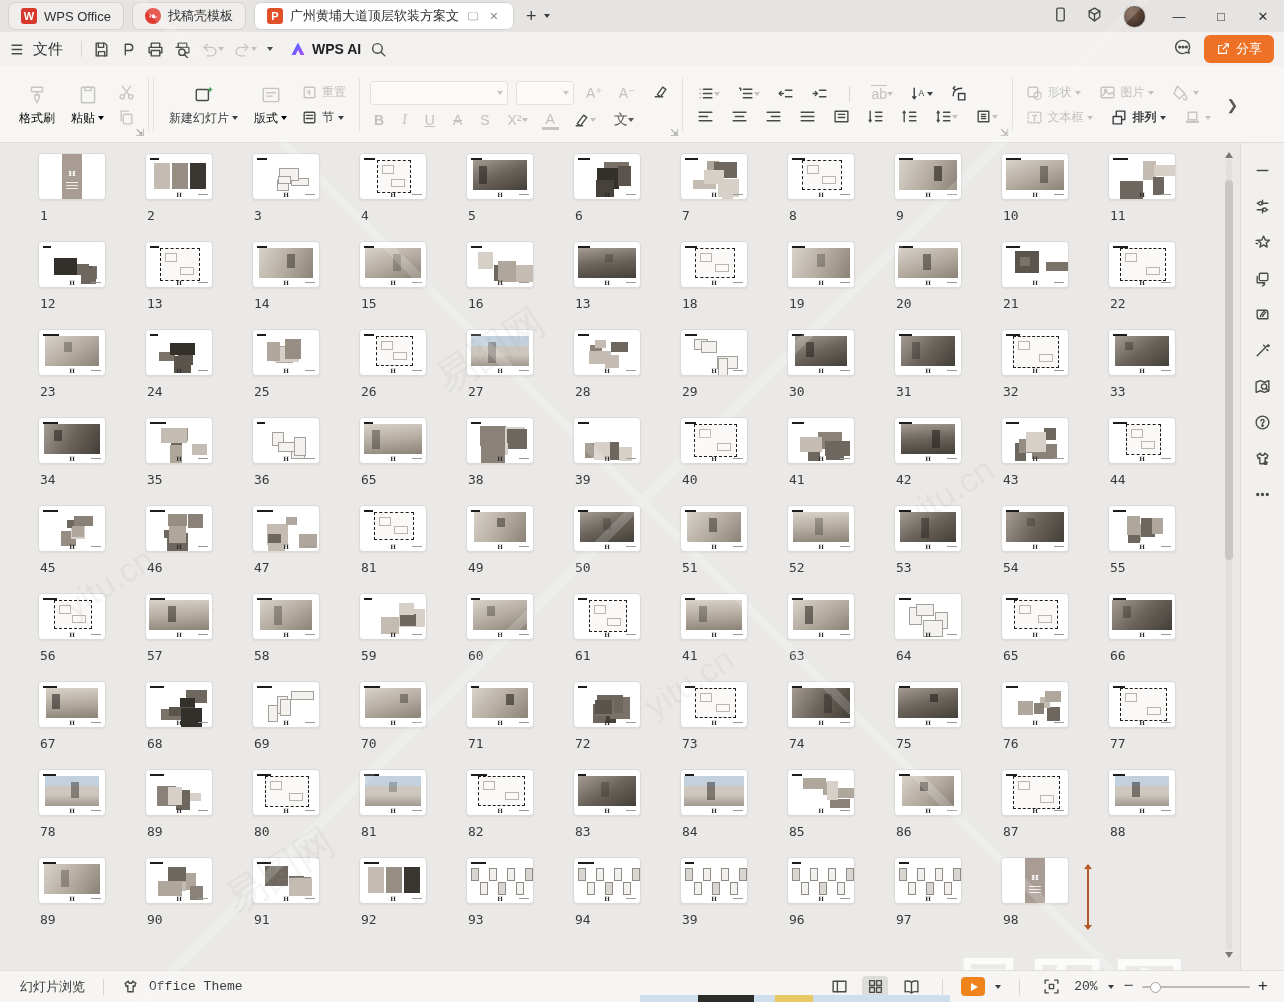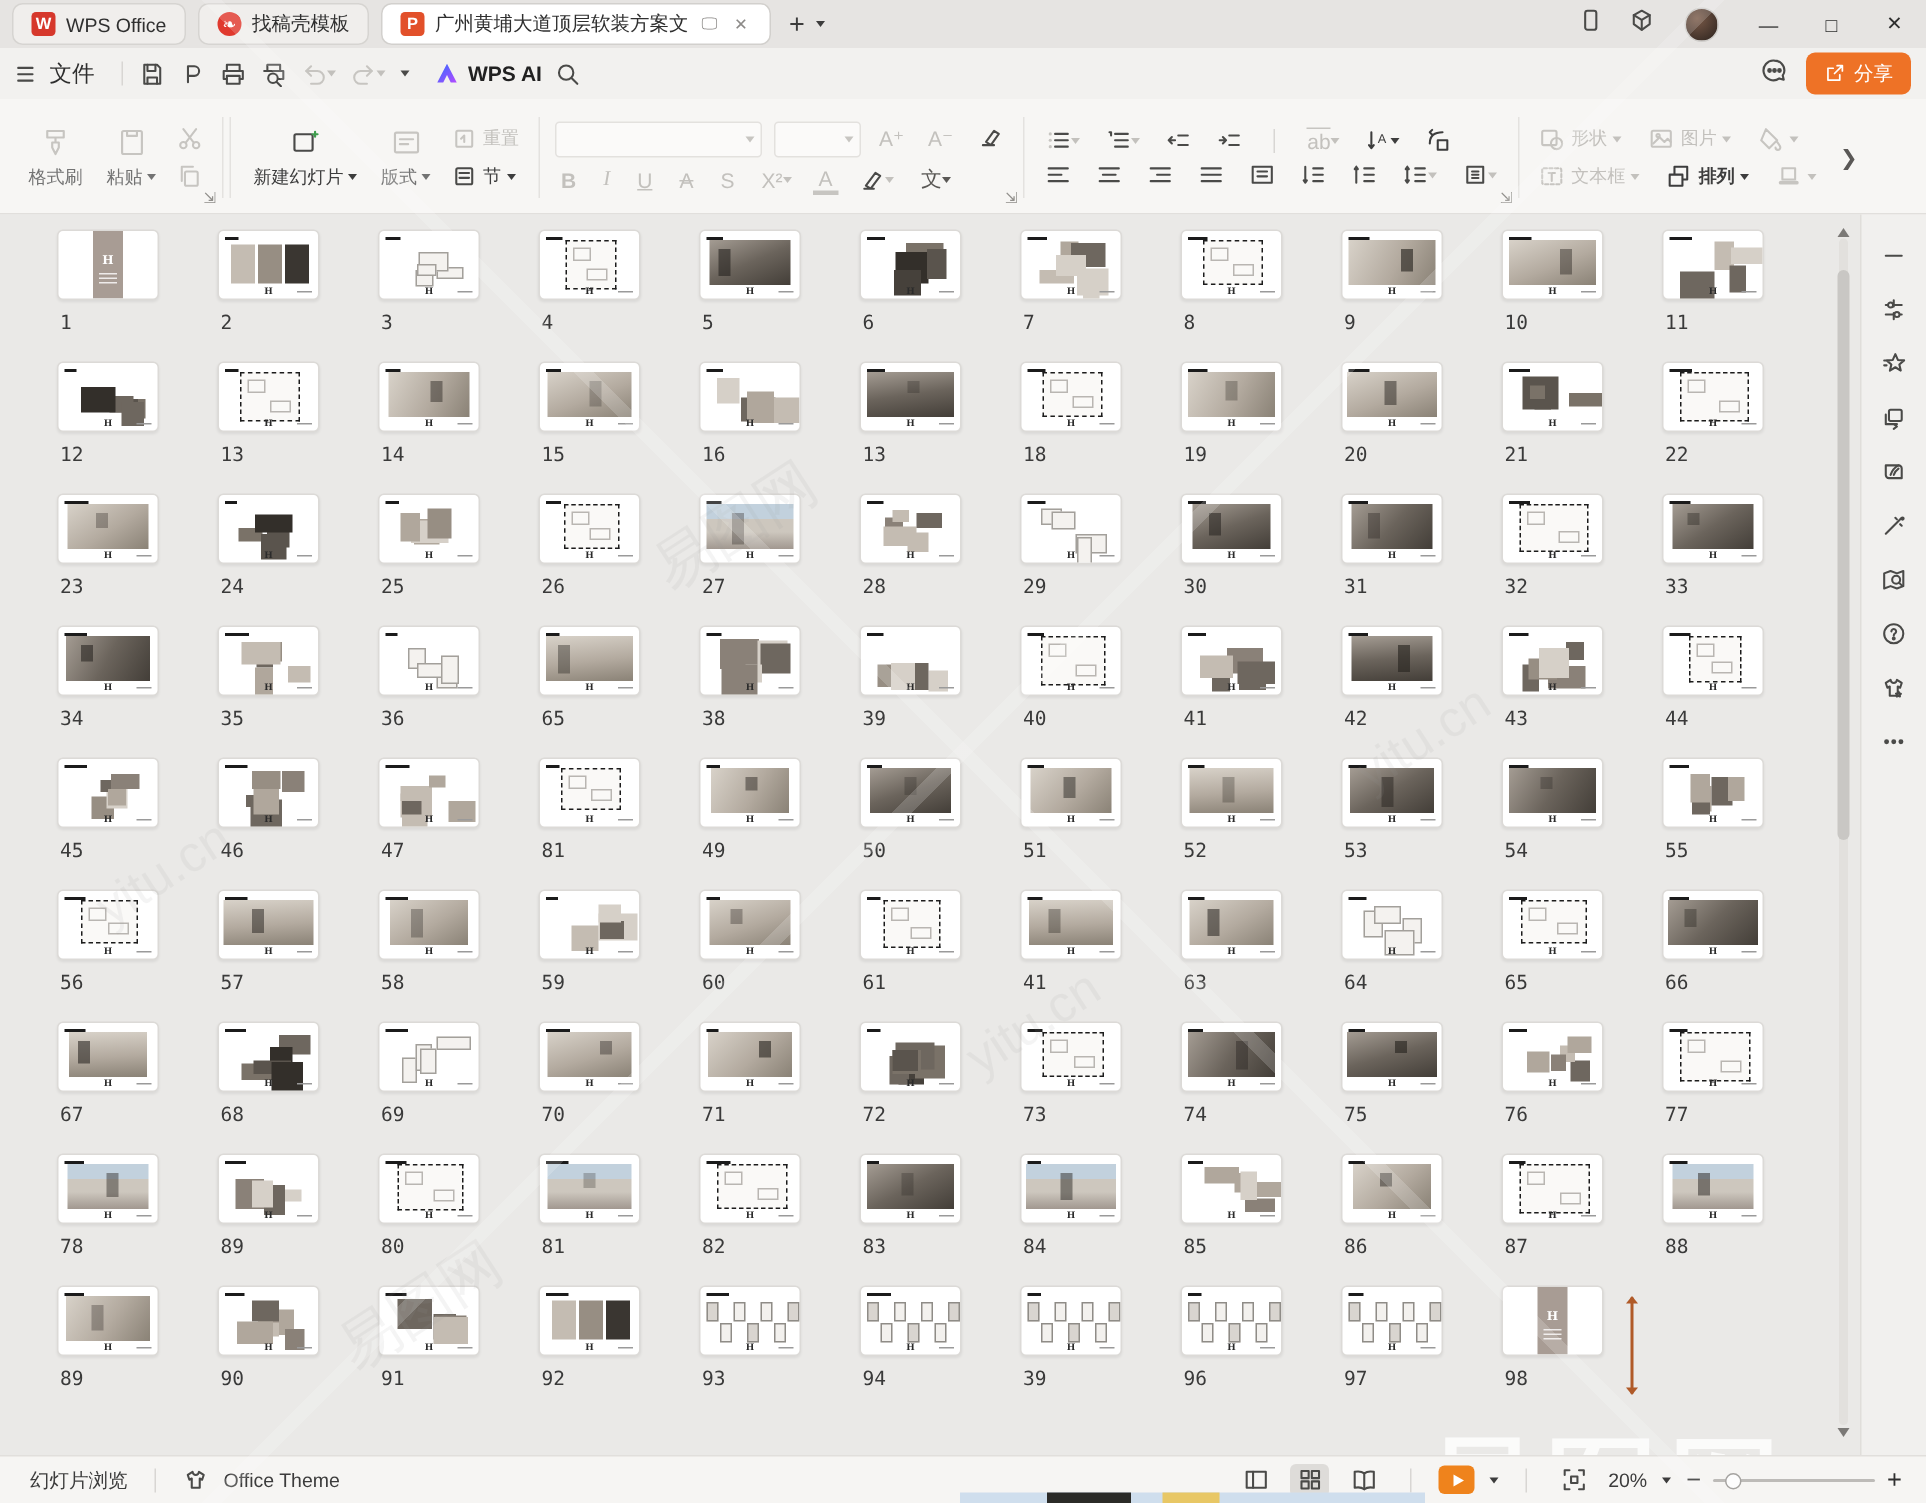--- a/index.html
+++ b/index.html
@@ -38,21 +38,21 @@
       border-radius:6px;padding:5px 12px;}
 
   
   .ribbon{position:relative;height:77px;background:#f7f6f4;border-bottom:1px solid #e1dfdc;
       display:flex;align-items:stretch;padding:6px 4px 4px 6px;box-sizing:border-box;}
   .rgroup{position:relative;display:flex;align-items:center;gap:6px;padding:0 8px;}
   .rsep{width:1px;background:#e4e2df;margin:6px 2px;}
   .bigbtn{display:flex;flex-direction:column;align-items:center;justify-content:center;gap:4px;padding:2px 5px;border-radius:4px;}
   .bigbtn .lbl{font-size:12px;white-space:nowrap;color:#3d3d3d;display:flex;align-items:center;gap:3px;}
   .dis{color:#c3c1bd !important;}
-  .dis .lbl{color:#737373;}
+  .dis .lbl{color:#000000;}
   .dis svg{stroke:#c7c5c1 !important;}
   .caret{display:inline-block;width:0;height:0;border:3px solid transparent;border-top:4px solid currentColor;margin-top:3px;}
   .stackcol{display:flex;flex-direction:column;justify-content:center;gap:6px;}
   .smallbtn{display:flex;align-items:center;gap:4px;font-size:12px;color:#3d3d3d;padding:1px 3px;}
   .expander{position:absolute;right:2px;bottom:0;font-size:10px;color:#918f8b;}
   .fontcol{display:flex;flex-direction:column;gap:6px;justify-content:center;}
   .fontrow{display:flex;align-items:center;gap:8px;}
   .selbox{height:22px;background:#fbfaf9;border:1px solid #e3e1de;border-radius:3px;display:flex;align-items:center;justify-content:flex-end;padding:0 4px;color:#c7c5c1;}
   .glyphbtn{font-size:14px;color:#c3c1bd;padding:0 4px;display:flex;align-items:center;}
   .glyphbtn.en{color:#3d3d3d;}
@@ -91,21 +91,21 @@
         linear-gradient(-45deg,transparent 49.7%,rgba(255,255,255,.5) 49.7%,rgba(255,255,255,.5) 50.3%,transparent 50.3%);}
 
   
   .sidebar{position:absolute;top:143px;right:0;width:44px;height:827px;background:#f1f0ee;border-left:1px solid #e0deda;
       display:flex;flex-direction:column;align-items:center;padding-top:16px;gap:14px;box-sizing:border-box;}
   .sb-icon{width:22px;height:22px;display:flex;align-items:center;justify-content:center;color:#555;}
   .sb-icon svg{stroke:#585855;}
 
   
   .statusbar{position:absolute;left:0;bottom:0;width:1284px;height:32px;background:#f6f5f3;border-top:1px solid #e1dfdc;
-      display:flex;align-items:center;font-size:13px;color:#3c3c3c;box-sizing:border-box;}
+      display:flex;align-items:center;font-size:13px;color:#3c3c3c;box-sizing:border-box;font-family:Liberation Mono, monospace;}
   .sb-left{display:flex;align-items:center;gap:10px;padding-left:20px;}
   .sb-right{margin-left:auto;display:flex;align-items:center;gap:10px;padding-right:16px;}
   .viewbtn{display:flex;align-items:center;justify-content:center;width:26px;height:22px;border-radius:4px;}
   .viewbtn.active{background:#dedcd9;}
   .playbtn{width:24px;height:19px;background:#ef831c;border-radius:4px;display:flex;align-items:center;justify-content:center;}
   .playbtn .tri{width:0;height:0;border-left:7px solid #fff;border-top:4.5px solid transparent;border-bottom:4.5px solid transparent;margin-left:2px;}
   .zoomslider{display:flex;align-items:center;gap:8px;}
   .ztrack{position:relative;width:108px;height:2px;background:#bdbbb8;border-radius:1px;}
   .zknob{position:absolute;left:8px;top:-4px;width:9px;height:9px;border-radius:50%;background:#fdfdfd;border:1px solid #a5a3a0;}
   .zminus,.zplus{font-size:17px;color:#2f2f2f;line-height:1;}

